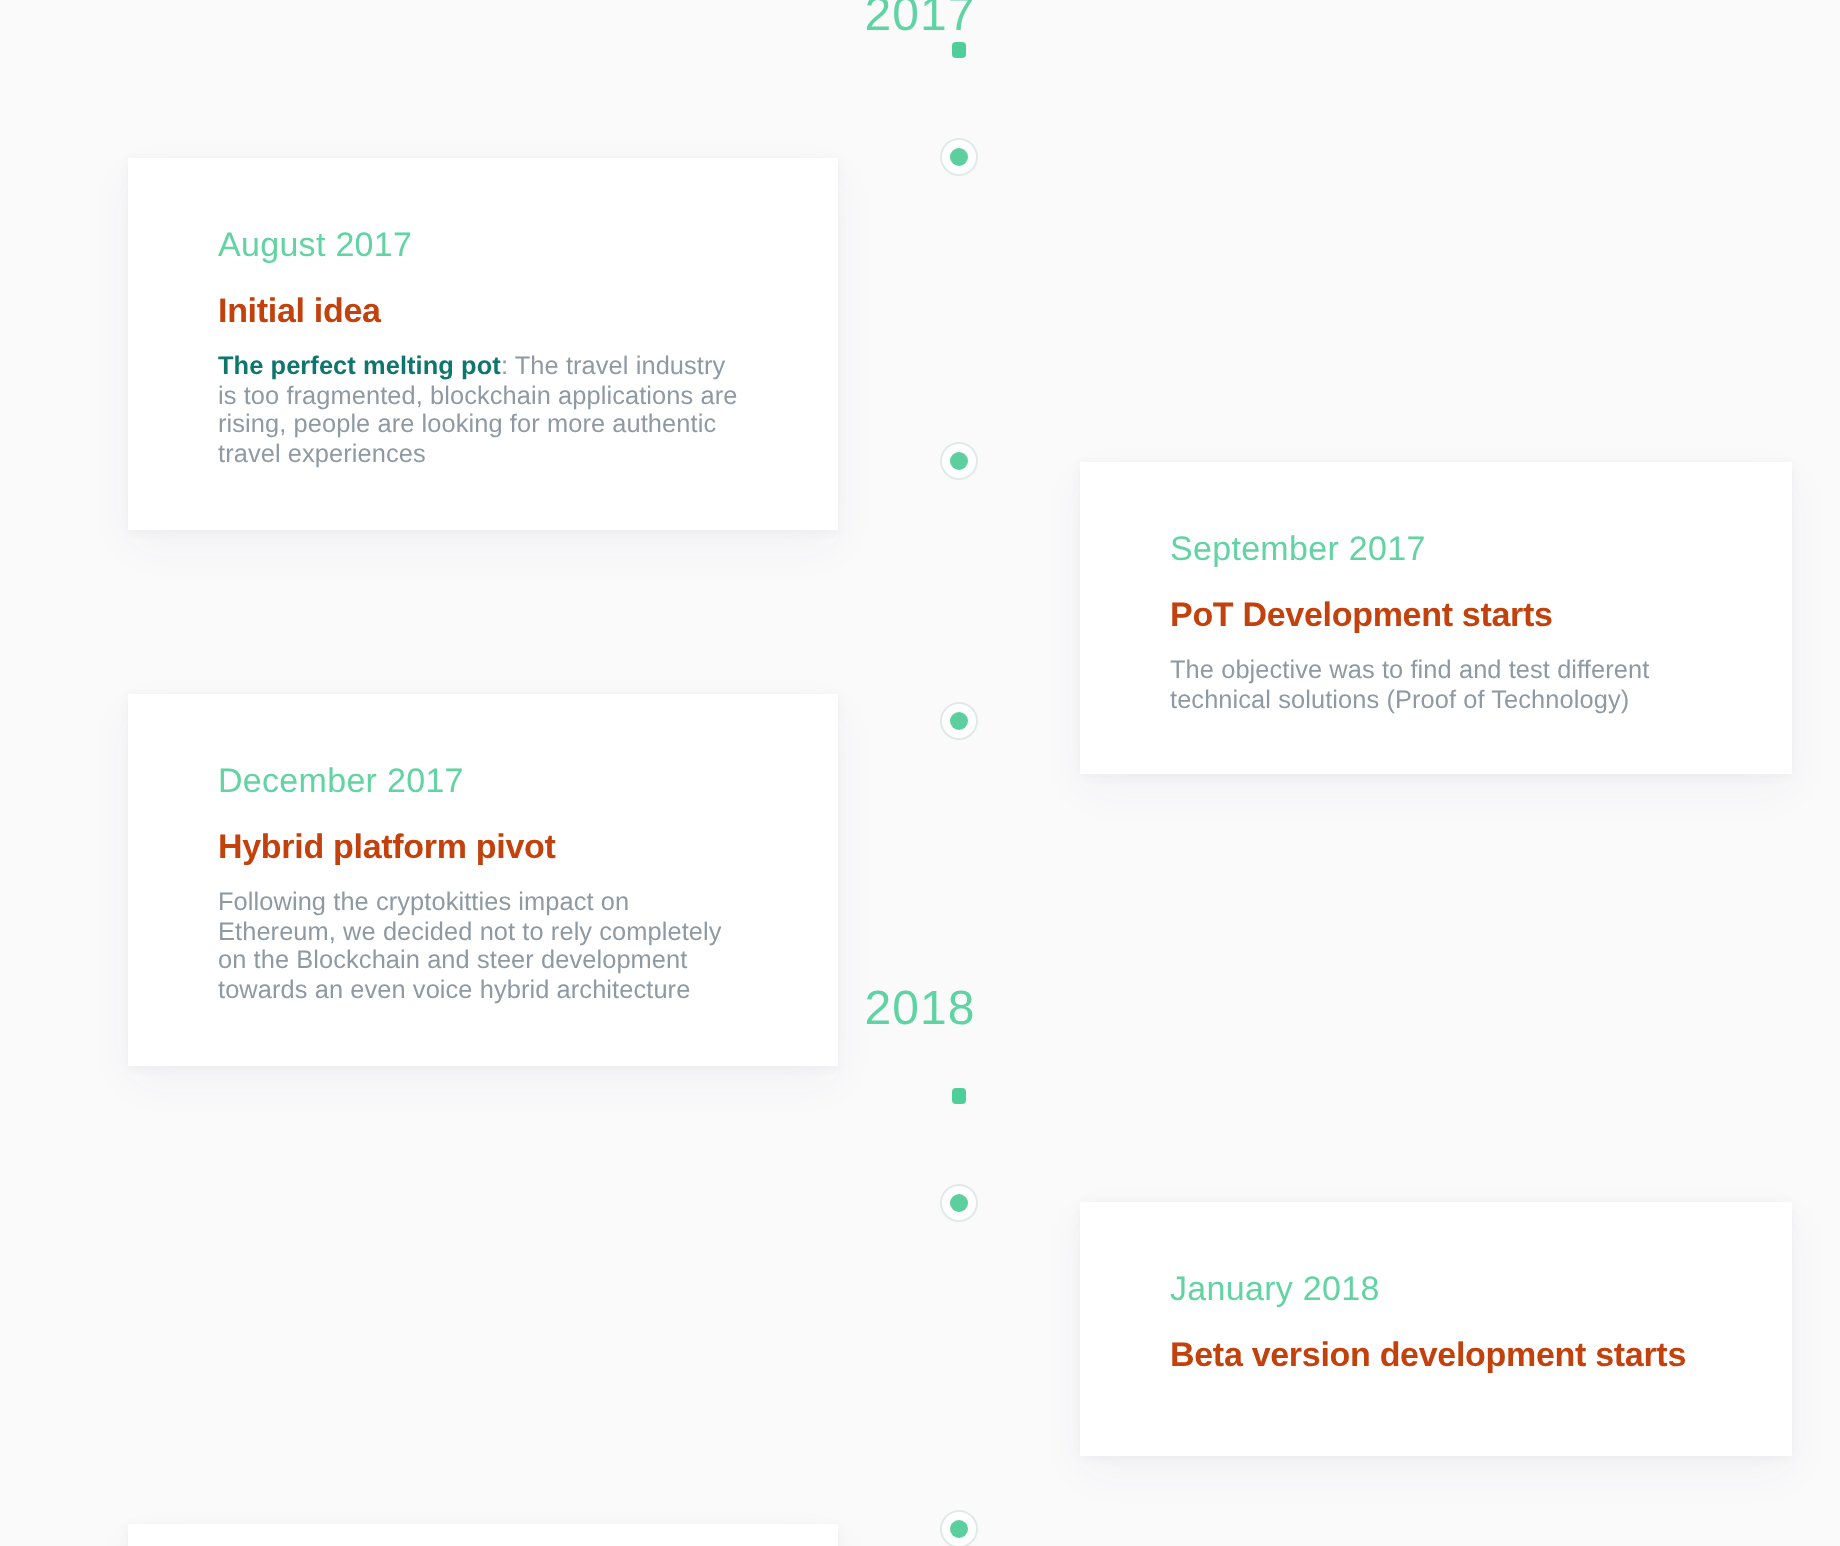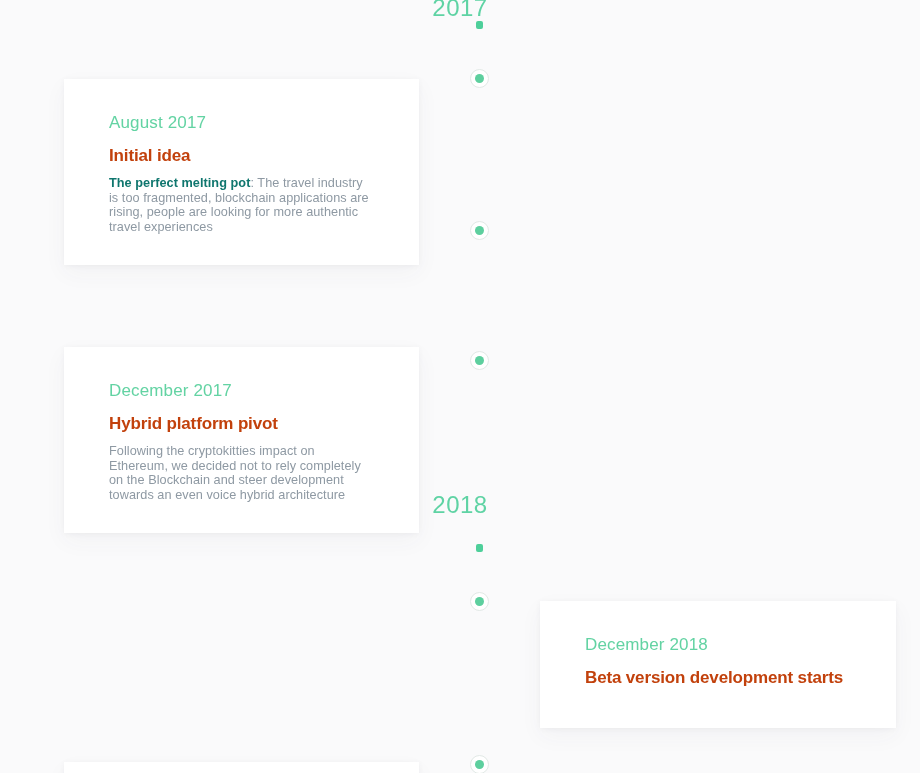--- a/index.html
+++ b/index.html
@@ -143,20 +143,29 @@
       <div class="card-body">
         <b>The perfect melting pot</b><span>: The travel industry is too fragmented, blockchain applications are rising, people are looking for more authentic travel experiences</span>
       </div>
     </div>
   </div>
 
   <div class="axis-node" id="node-2">
     <i></i>
   </div>
 
+  <div class="card right" id="card-2">
+    <div class="card-inner">
+      <div class="card-date">September 2017</div>
+      <div class="card-title">PoT Development starts</div>
+      <div class="card-body">
+        <span>The objective was to find and test different technical solutions (Proof of Technology)</span>
+      </div>
+    </div>
+  </div>
 
   <div class="axis-node" id="node-3">
     <i></i>
   </div>
 
   <div class="card left" id="card-3">
     <div class="card-inner">
       <div class="card-date">December 2017</div>
       <div class="card-title">Hybrid platform pivot</div>
       <div class="card-body">
@@ -167,21 +176,21 @@
 
   <div class="axis-year" id="year-2018">2018</div>
   <span class="axis-seed" id="seed-2018"></span>
 
   <div class="axis-node" id="node-4">
     <i></i>
   </div>
 
   <div class="card right" id="card-4">
     <div class="card-inner">
-      <div class="card-date">December 2018</div>
+      <div class="card-date">January 2018</div>
       <div class="card-title">Beta version development starts</div>
     </div>
   </div>
 
   <div class="axis-node" id="node-5">
     <i></i>
   </div>
 
   <div class="card left" id="card-5"></div>
 

